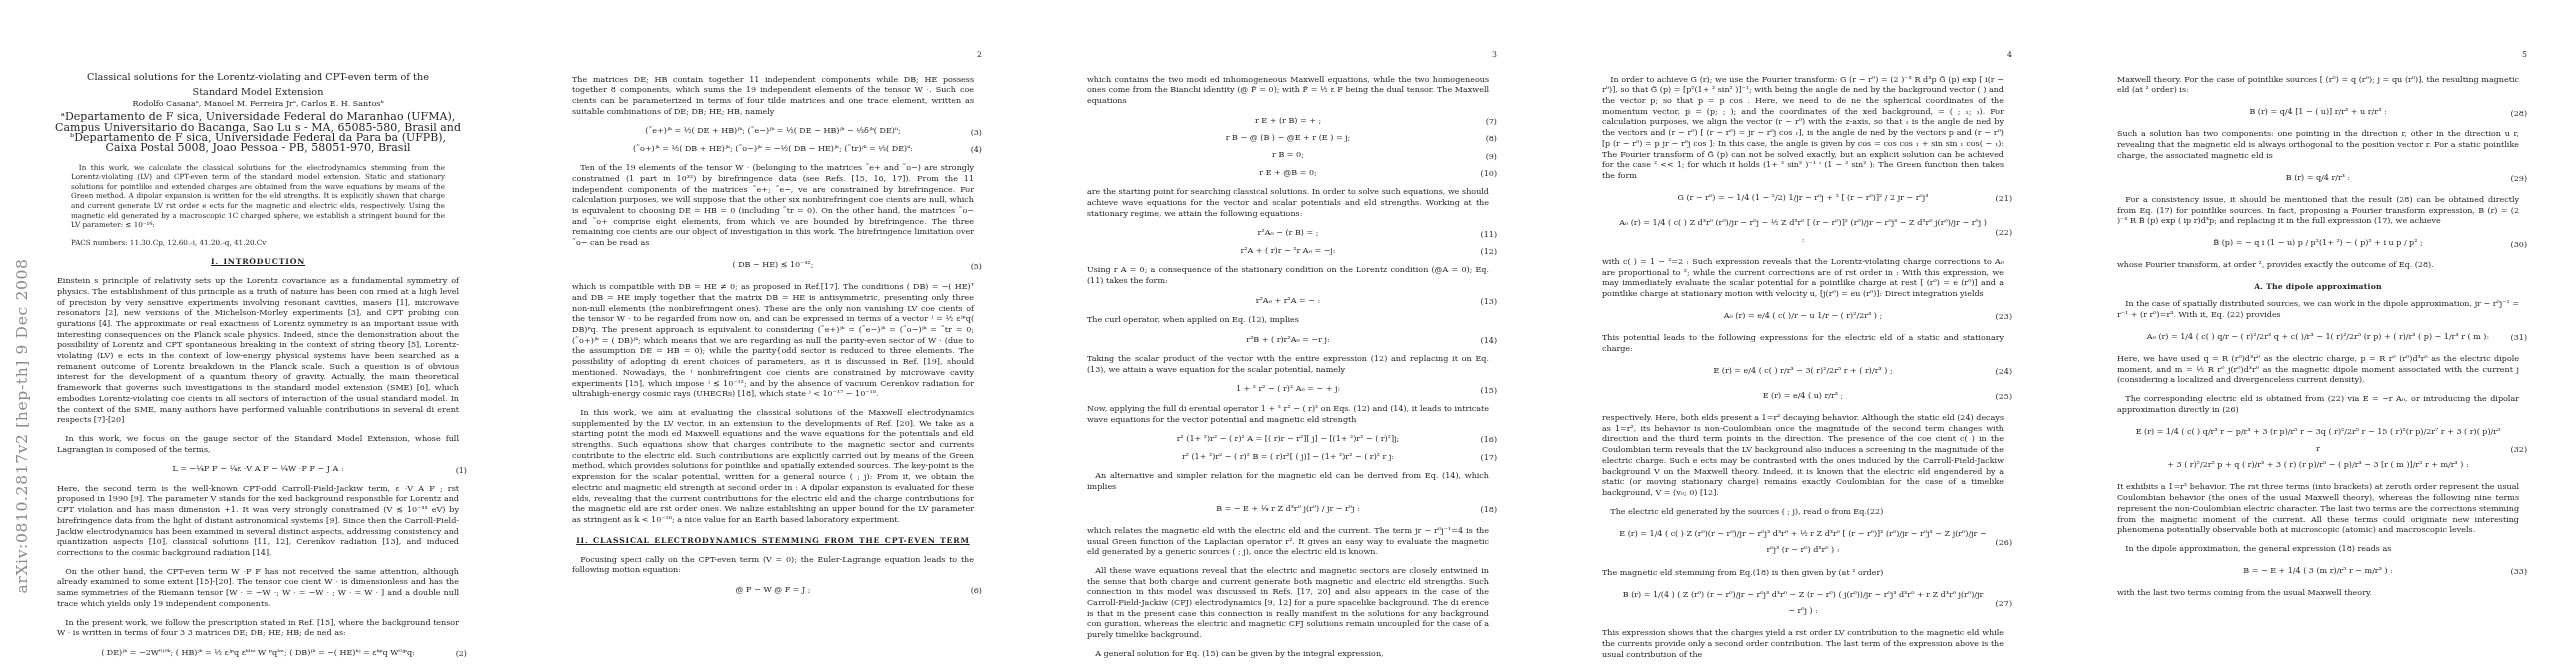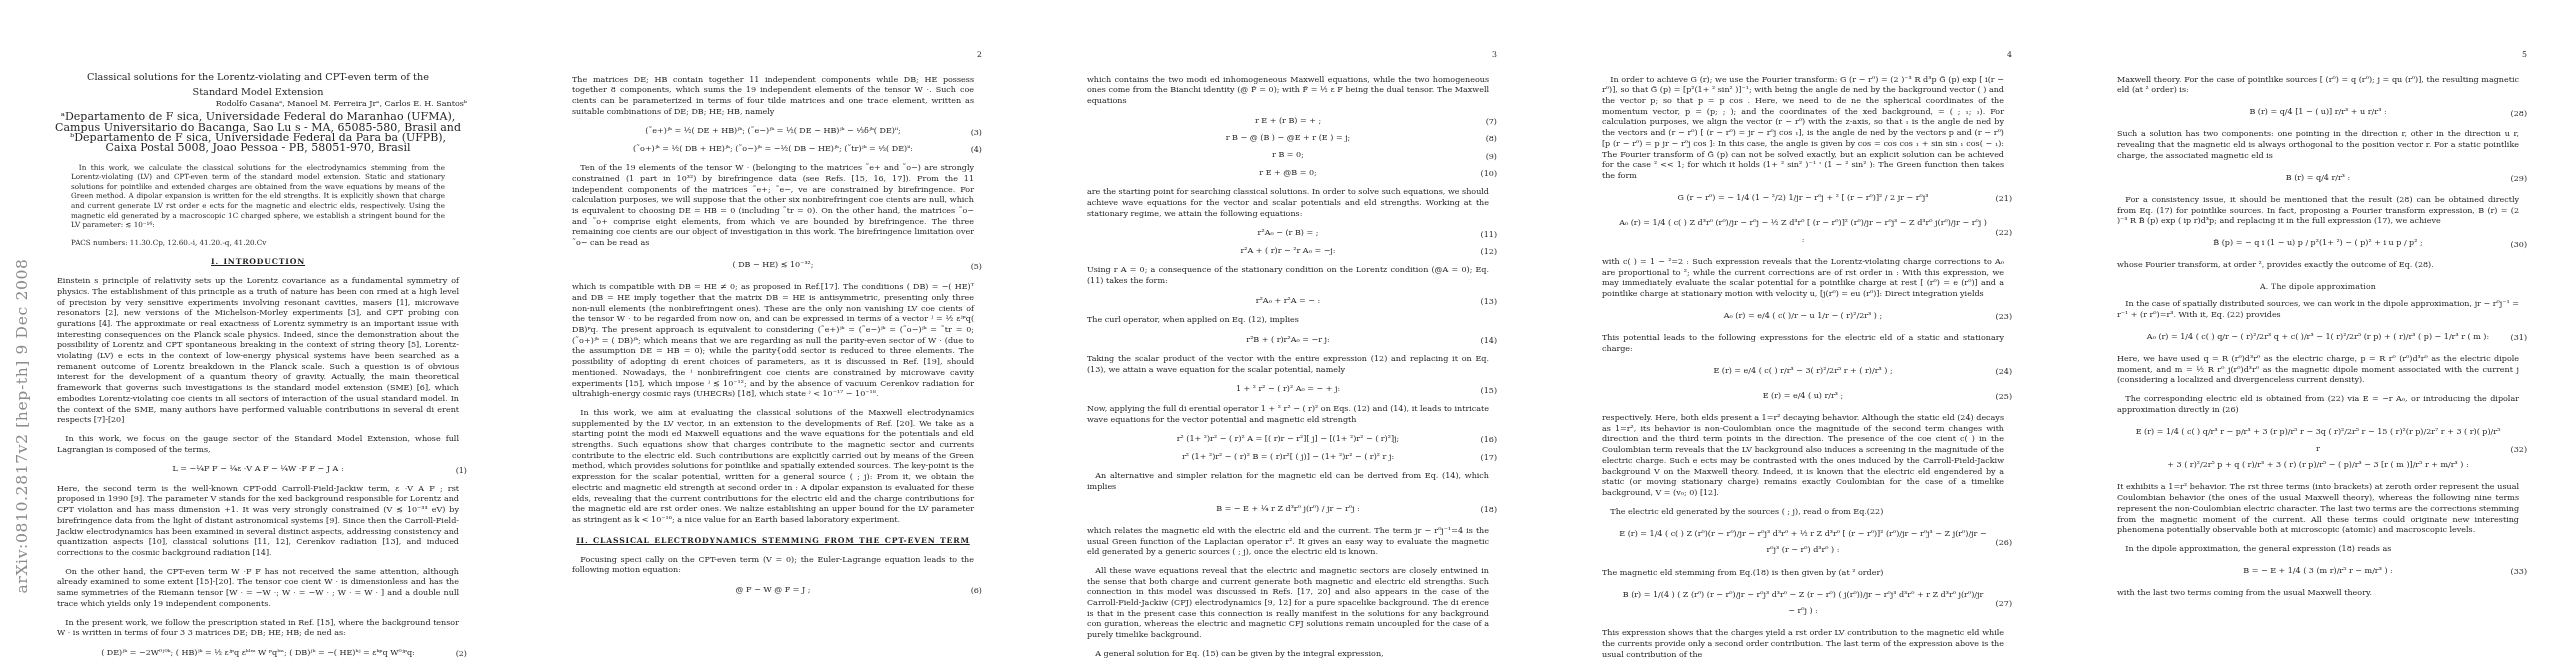--- a/index.html
+++ b/index.html
@@ -12,26 +12,26 @@
     width:515px;height:667px;box-sizing:border-box;flex:none;
     padding:0 48px 0 49px;position:relative;overflow:hidden;background:#fff;
   }
   .arxiv-stamp{
     position:absolute;left:22px;top:426px;
     transform:translate(-50%,-50%) rotate(-90deg);
     white-space:nowrap;color:#8c8c8c;font-size:15.6px;letter-spacing:0.6px;z-index:5;
   }
   .pagenum{margin:50px 0 15.6px;text-align:right;font-size:7.8px;}
   .title{margin:70px auto 0;width:361px;text-align:center;font-size:9.7px;line-height:1.5;}
-  .authors{text-align:right;font-size:8px;margin:0 0 4.4px;}
+  .authors{text-align:center;font-size:8px;margin:0 0 4.4px;}
   .affil{text-align:center;font-size:11px;line-height:10.3px;}
   .abstract{margin:9px 22px 0;font-size:7.2px;line-height:9.6px;text-align:justify;text-indent:7.8px;}
   .pacs{margin:8.3px 22px 0;font-size:7.2px;}
   .section{margin:10px 0 10px;text-align:center;font-weight:bold;font-size:7.7px;letter-spacing:0.8px;word-spacing:1.1px;text-decoration:underline;}
-  .subsection{margin:11px 0 7.8px;text-align:center;font-weight:normal;font-size:7.7px;letter-spacing:0.2px;}
+  .subsection{margin:11px 0 7.8px;text-align:center;font-weight:bold;font-size:7.7px;letter-spacing:0.2px;}
   .para{margin:8px;font-size:8px;line-height:10.7px;text-align:justify;}
   .para.indent{text-indent:8.3px;}
   .eq{position:relative;margin:5px 0;font-size:8px;}
   .eq.tall{margin:8.3px 0;}
   .eq-body{text-align:center;padding:0 24.5px;}
   .eq-line{line-height:1.55;}
   .eq.tall .eq-line{line-height:2.1;}
   .eq-num{position:absolute;right:0;top:50%;transform:translateY(-50%);text-align:right;}
 </style>
 </head>

